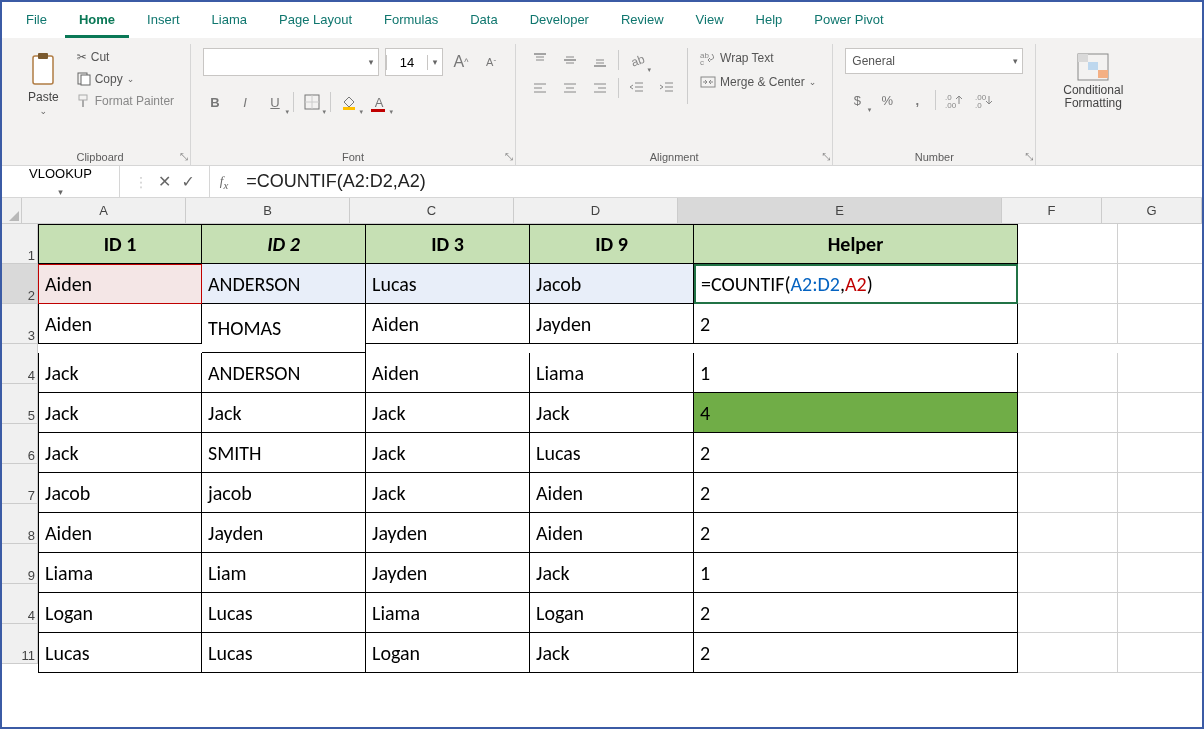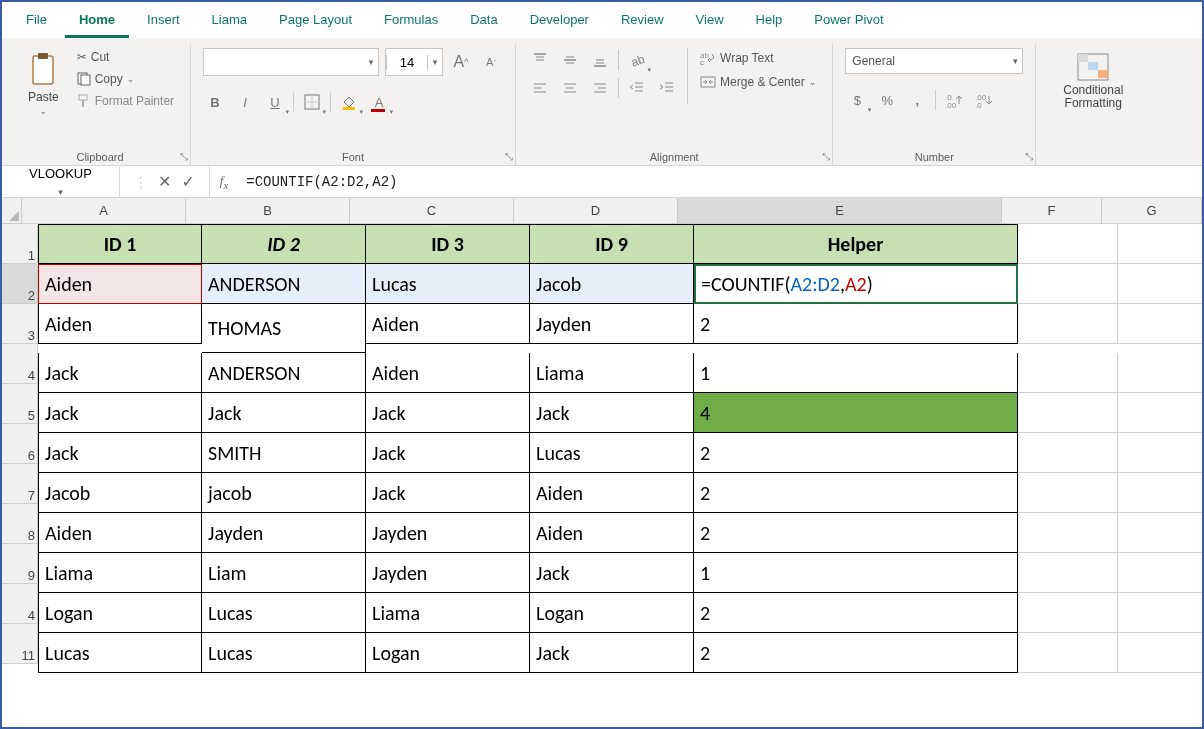--- a/index.html
+++ b/index.html
@@ -86,21 +86,21 @@
 }
 .name-box {
   width: 118px; border-right: 1px solid #d6d6d6; height: 100%;
   display: flex; align-items: center; padding: 0 6px; font-size: 13px;
   justify-content: space-between;
   flex-direction: column;
 }
 .fx-btns { display: flex; align-items: center; gap: 10px; padding: 0 14px; border-right: 1px solid #d6d6d6; height: 100%; }
 .fx-btn { color: #666; cursor: pointer; }
 .fx-label { font-style: italic; font-family: "Times New Roman", serif; color: #666; padding: 0 10px; }
-.formula-input { flex: 1; padding: 0 8px; font-size: 14px; color: #222; font-family: Liberation Mono, monospace; }
+.formula-input { flex: 1; padding: 0 8px; font-size: 18px; color: #222; }
 .corner { width: 36px; height: 26px; background: #f0f0f0; border-right: 1px solid #ccc; border-bottom: 1px solid #ccc; position: relative; }
 .corner::after { content: ""; position: absolute; right: 2px; bottom: 2px; width: 0; height: 0; border-left: 10px solid transparent; border-bottom: 10px solid #b8b8b8; }
 .col-headers { display: flex; }
 .col-h {
   height: 26px; background: #f0f0f0; border-right: 1px solid #ccc; border-bottom: 1px solid #ccc;
   display: flex; align-items: center; justify-content: center; font-size: 13px; color: #444;
 }
 .col-h.sel { background: #d9d9d9; }
 .row-headers { display: flex; flex-direction: column; }
 .row-h {

